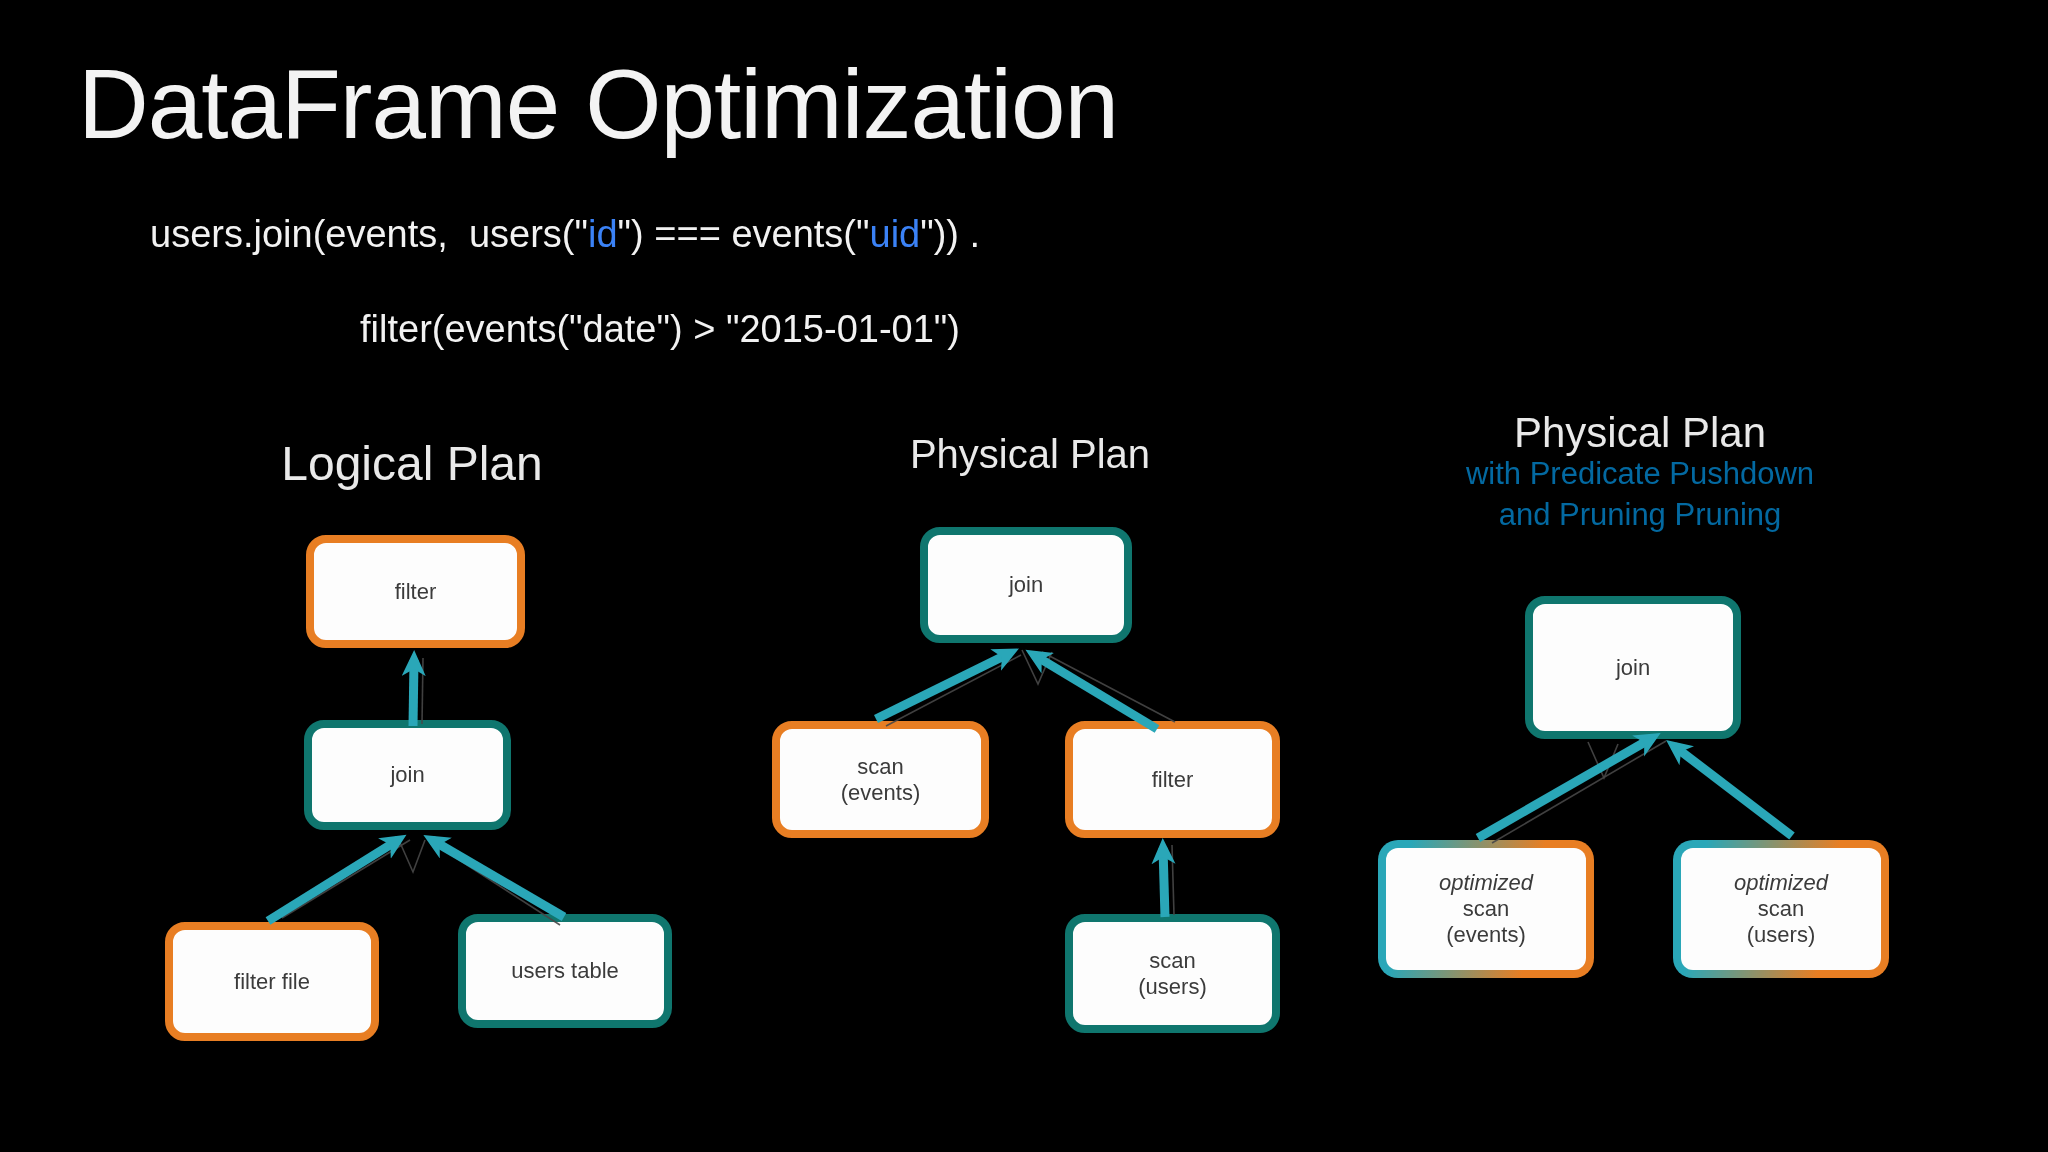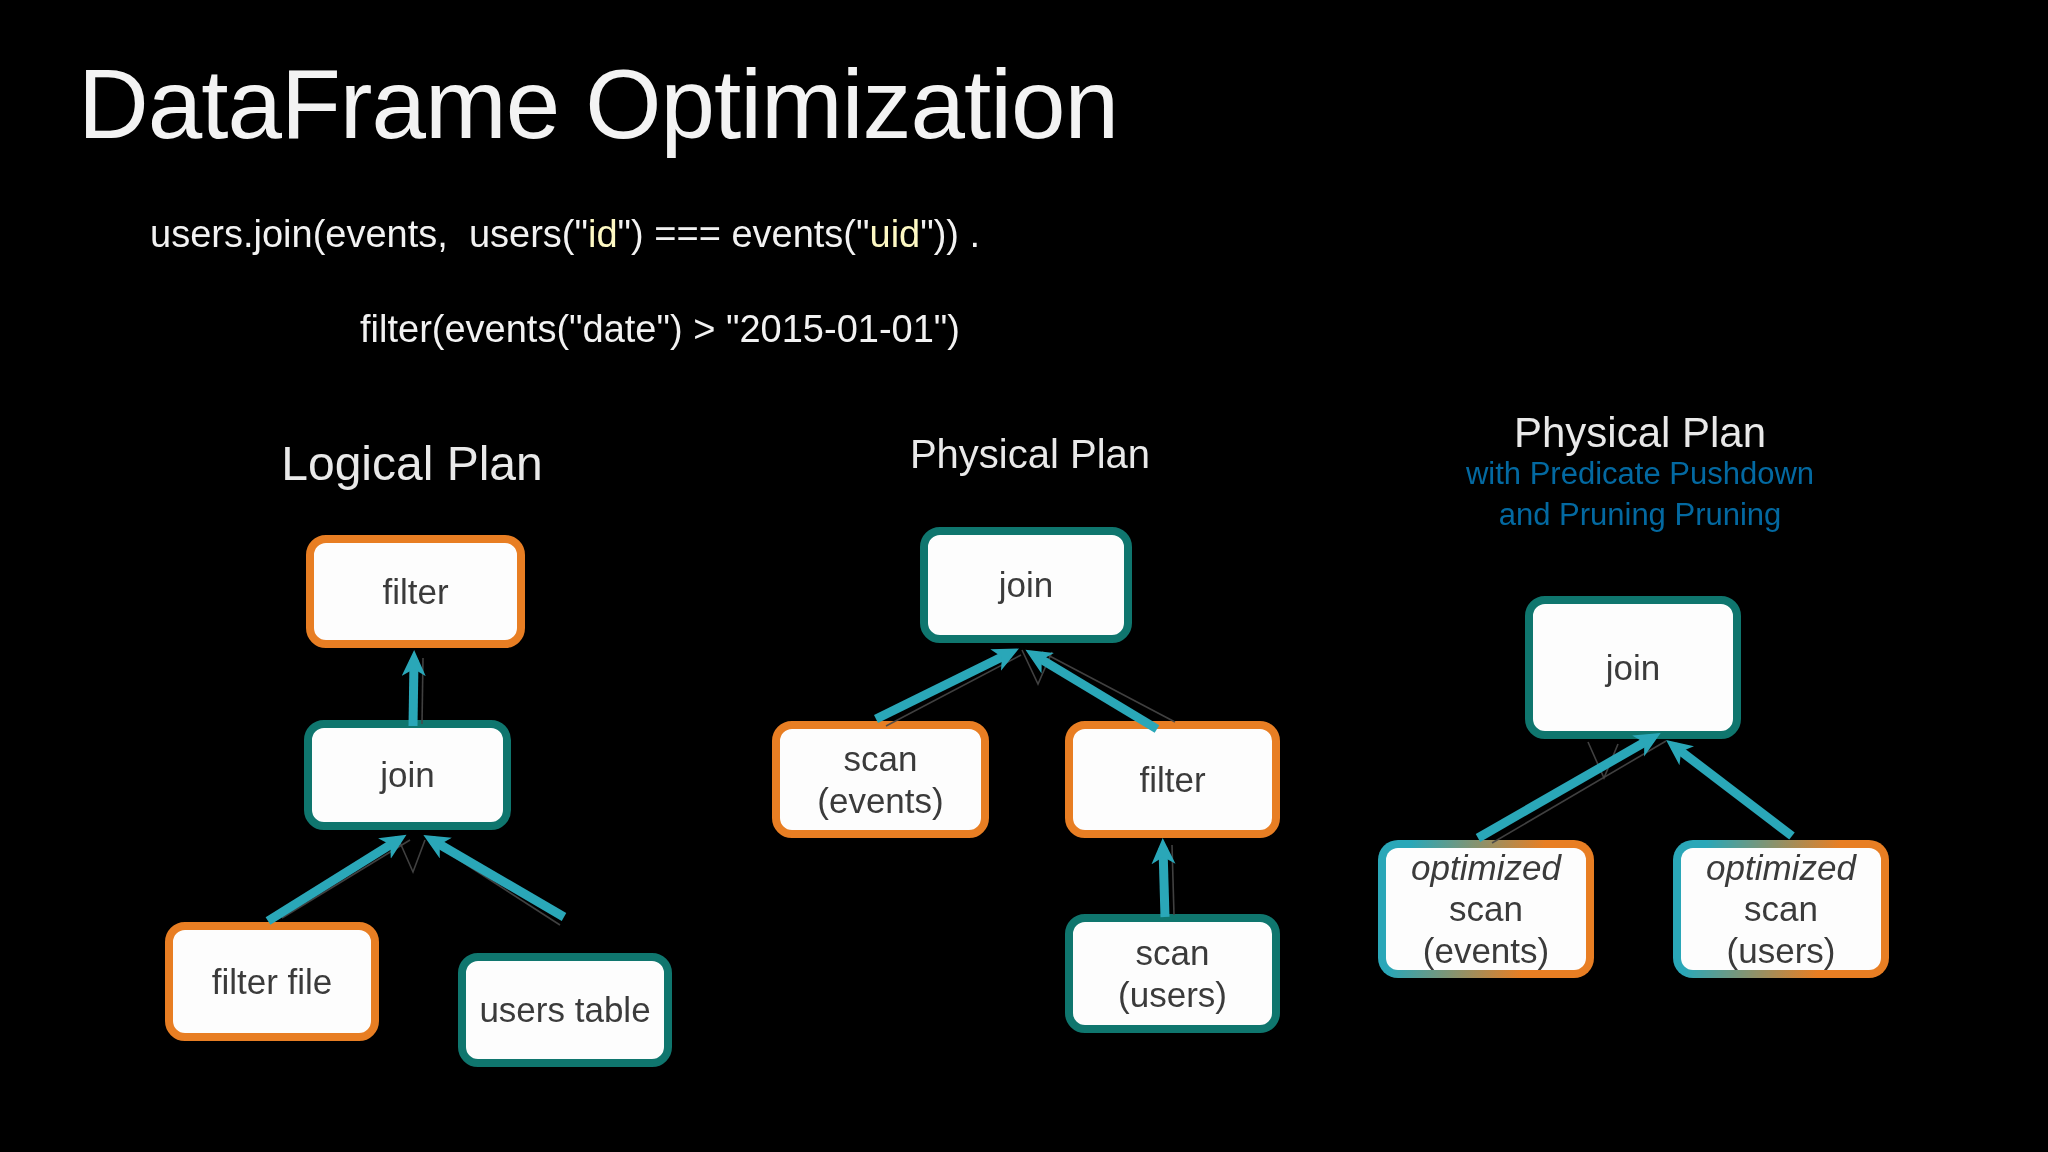--- a/index.html
+++ b/index.html
@@ -3,34 +3,34 @@
 <meta charset="utf-8">
 <style>
   html,body{margin:0;padding:0;background:#000;}
   .slide{position:relative;width:2048px;height:1152px;background:#000;overflow:hidden;
          font-family:"Liberation Sans", sans-serif;}
 
   .title{position:absolute;left:78px;top:48px;font-size:98px;font-weight:300;
          color:#f3f3f3;letter-spacing:-1px;white-space:pre;}
 
   .code{position:absolute;color:#f2f2f2;font-size:38px;font-weight:300;white-space:pre;}
-  .code .accent{color:#fef9c3;}
+  .code .accent{color:#3b82f6;}
   .code-1{left:150px;top:213px;}
   .code-2{left:360px;top:308px;}
 
   .heading{position:absolute;color:#e9e9e9;font-weight:300;text-align:center;}
   .heading-logical{left:262px;top:436px;width:300px;font-size:48px;}
   .heading-physical{left:880px;top:432px;width:300px;font-size:40px;}
   .heading-right{left:1440px;top:412px;width:400px;font-size:42px;line-height:1.0;}
   .heading-right .sub{font-size:31px;line-height:1.32;margin-top:0;color:#0369a1;}
 
   .node{position:absolute;background:#fdfdfd;border-radius:20px;box-sizing:border-box;
         display:flex;flex-direction:column;align-items:center;justify-content:center;
         color:#3b3b3b;text-align:center;}
-  .node .nl{font-size:35px;line-height:1.18;}
+  .node .nl{font-size:22px;line-height:1.18;}
   .node .italic{font-style:italic;text-align:right;}
   .b-orange{border:8px solid #e87e23;}
   .b-teal{border:8px solid #0f766e;}
   .b-grad{border:8px solid transparent;
           background:linear-gradient(#fdfdfd,#fdfdfd) padding-box,
                      linear-gradient(100deg,#2aa7b8 0%,#2aa7b8 14%,#e87e23 70%) border-box;}
 
   .arrows{position:absolute;left:0;top:0;width:2048px;height:1152px;pointer-events:none;}
   .arrow{stroke:#2aa7b8;stroke-width:9;fill:none;}
   .echo{stroke:#474747;stroke-width:1.6;fill:none;opacity:.9;}
@@ -59,21 +59,21 @@
 
   <div class="node b-orange" style="left:306px;top:535px;width:219px;height:113px;">
     <div class="nl">filter</div>
   </div>
   <div class="node b-teal" style="left:304px;top:720px;width:207px;height:110px;">
     <div class="nl">join</div>
   </div>
   <div class="node b-orange" style="left:165px;top:922px;width:214px;height:119px;">
     <div class="nl">filter file</div>
   </div>
-  <div class="node b-teal" style="left:458px;top:953px;width:214px;height:114px;">
+  <div class="node b-teal" style="left:458px;top:914px;width:214px;height:114px;">
     <div class="nl">users table</div>
   </div>
 
   <div class="node b-teal" style="left:920px;top:527px;width:212px;height:116px;">
     <div class="nl">join</div>
   </div>
   <div class="node b-orange" style="left:772px;top:721px;width:217px;height:117px;">
     <div class="nl">scan</div>
     <div class="nl">(events)</div>
   </div>

